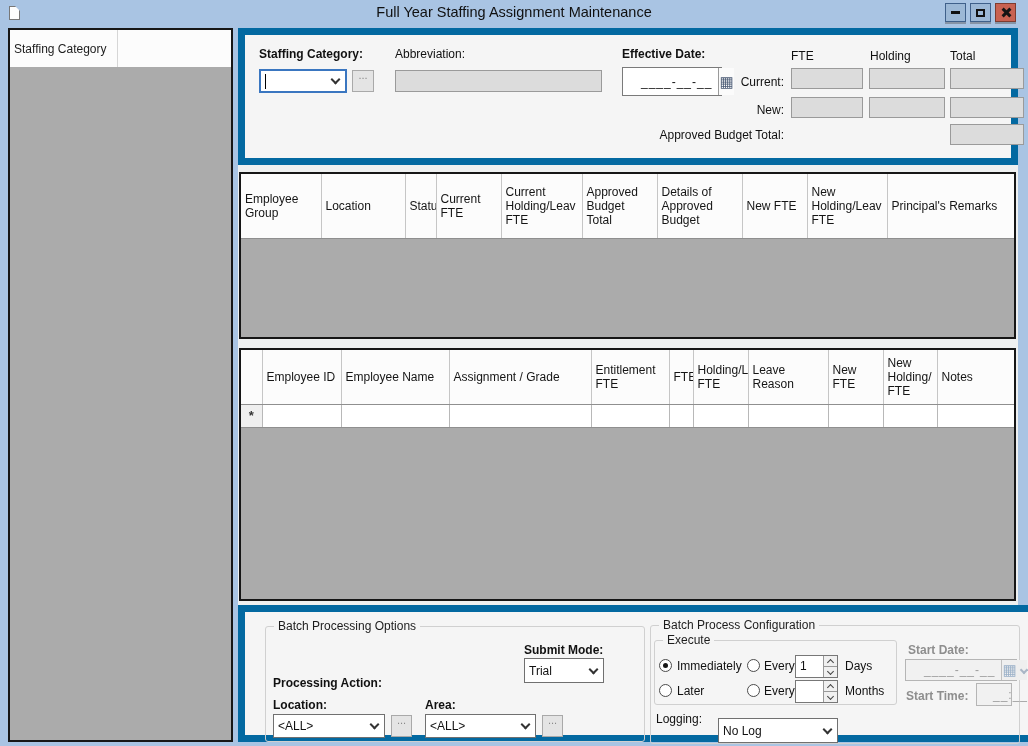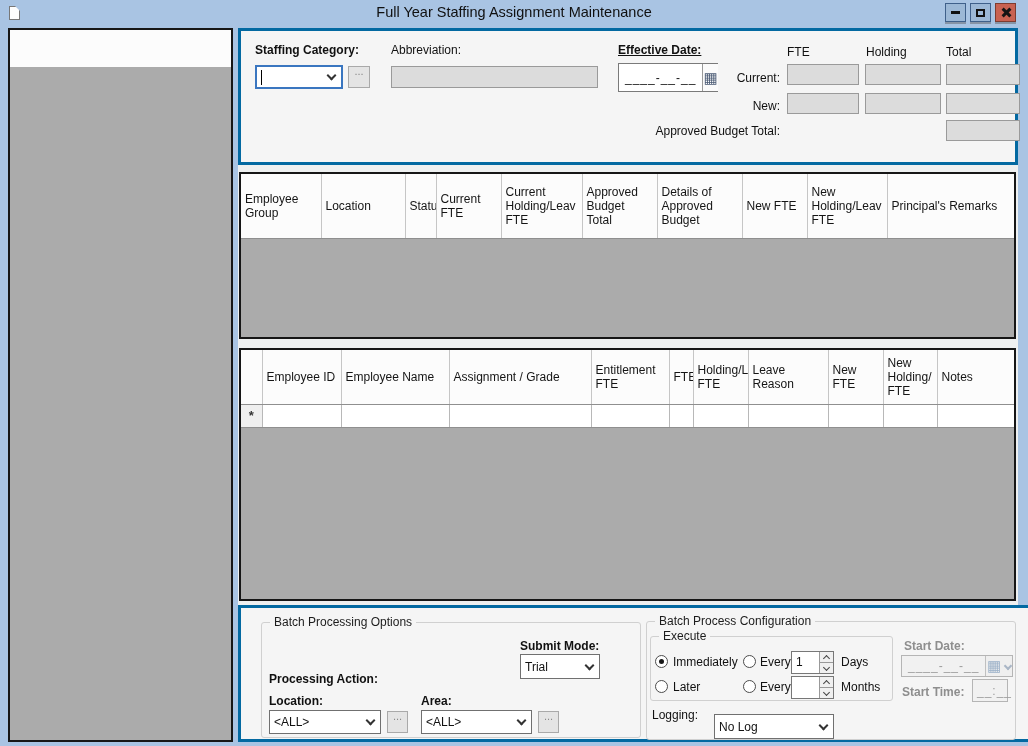--- a/index.html
+++ b/index.html
@@ -23,39 +23,39 @@
 
   
   .left-panel{position:absolute;left:8px;top:28px;width:225px;height:714px;background:#ababab;border:2px solid #161616;}
   .lp-header{display:flex;background:#fcfcfc;height:37px;}
   .lp-col{font-size:12px;color:#1c1c1c;padding:3px 4px;line-height:14px;display:flex;align-items:center;}
   .lp-col.c1{width:108px;border-right:1px solid #d6d6d6;}
   .lp-col.c2{flex:1;}
 
   
   .right-area{position:absolute;left:238px;top:28px;width:780px;height:714px;background:#eef0f0;}
-  .panel{position:absolute;background:#f5f5f5;border:3px solid #0369a1;}
+  .panel{position:absolute;background:#f5f5f5;border:7px solid #0369a1;}
   .form-top{left:0;top:0;width:780px;height:137px;}
   .bottom-panel{left:0;top:577px;width:930px;height:137px;}
 
   .lbl{position:absolute;font-size:12px;color:#111;white-space:nowrap;}
   .b{font-weight:bold;}
   .dis-lbl{color:#8e8e8e;font-weight:bold;}
 
   
   .tfield{position:absolute;background:#dcdcdc;border:1px solid #9a9a9a;}
   .combo{position:absolute;background:#fff;border:1px solid #707070;font-size:12px;color:#111;display:flex;align-items:center;padding-left:4px;}
   .combo .arr{position:absolute;right:6px;top:50%;margin-top:-5px;width:7px;height:7px;border-left:2px solid #333;border-bottom:2px solid #333;transform:rotate(-45deg);}
   .combo.focus{border:2px solid #3a76c0;}
   .caret{width:1px;height:15px;background:#000;}
   .browse{position:absolute;background:#e4e4e4;border:1px solid #a9a9a9;font-size:11px;color:#8a8a8a;display:flex;align-items:flex-start;justify-content:center;line-height:9px;}
 
   
   .datectl{position:absolute;background:#fff;border:1px solid #7a7a7a;display:flex;align-items:stretch;}
-  .mask{flex:1;display:flex;align-items:center;padding:0 6px;font-size:12px;color:#111;letter-spacing:1px;white-space:nowrap;}
+  .mask{flex:1;display:flex;align-items:center;padding:0 6px;font-size:12px;color:#111;letter-spacing:1px;white-space:nowrap;margin-left:12px;}
   .calbtn{width:26px;border-left:1px solid #9a9a9a;background:#fbfbfb;display:flex;align-items:center;justify-content:center;font-size:15px;color:#4a5a74;}
   .datectl.disabled{background:#f1f1f1;border-color:#b5b5b5;}
   .datectl.disabled .mask{color:#9d9d9d;}
   .datectl.disabled .calbtn{color:#9ab0c8;background:#efefef;border-left-color:#c0c0c0;}
   .dd-arr{width:6px;height:6px;border-left:2px solid #a9b6c6;border-bottom:2px solid #a9b6c6;transform:rotate(-45deg);margin-left:4px;}
 
   
   .grid{position:absolute;border:2px solid #161616;background:#ababab;overflow:hidden;}
   .grid1{left:1px;top:144px;width:777px;height:167px;}
   .grid2{left:1px;top:320px;width:777px;height:253px;}
@@ -98,38 +98,39 @@
           <div class="glyph-max"></div>
         </div>
       <div class="winbtn close">
           <div class="glyph-x"></div>
         </div>
     </div>
   </div>
 
   <div class="left-panel">
     <div class="lp-header">
+      <div class="lp-col c1">Staffing Category</div>
     </div>
   </div>
 
   <div class="right-area">
 
     <div class="panel form-top">
       <div class="lbl b" style="left:14px;top:12px;">Staffing Category:</div>
       <div class="combo focus" style="left:14px;top:34px;width:88px;height:24px;">
         <span class="caret"></span>
         <span></span>
         <span class="arr"></span>
       </div>
       <div class="browse" style="left:107px;top:35px;width:22px;height:22px;">...</div>
 
       <div class="lbl" style="left:150px;top:12px;">Abbreviation:</div>
       <div class="tfield" style="left:150px;top:35px;width:207px;height:22px;"></div>
 
-      <div class="lbl b" style="left:377px;top:12px;text-decoration:underline;">Effective Date:</div>
+      <div class="lbl b" style="left:377px;top:12px;">Effective Date:</div>
       <div class="datectl" style="left:377px;top:32px;width:100px;height:29px;">
         <div class="mask">____-__-__</div>
         <div class="calbtn">
             <span>▦</span>
           </div>
       </div>
 
       <div class="lbl" style="left:546px;top:14px;">FTE</div>
       <div class="lbl" style="left:625px;top:14px;">Holding</div>
       <div class="lbl" style="left:705px;top:14px;">Total</div>

